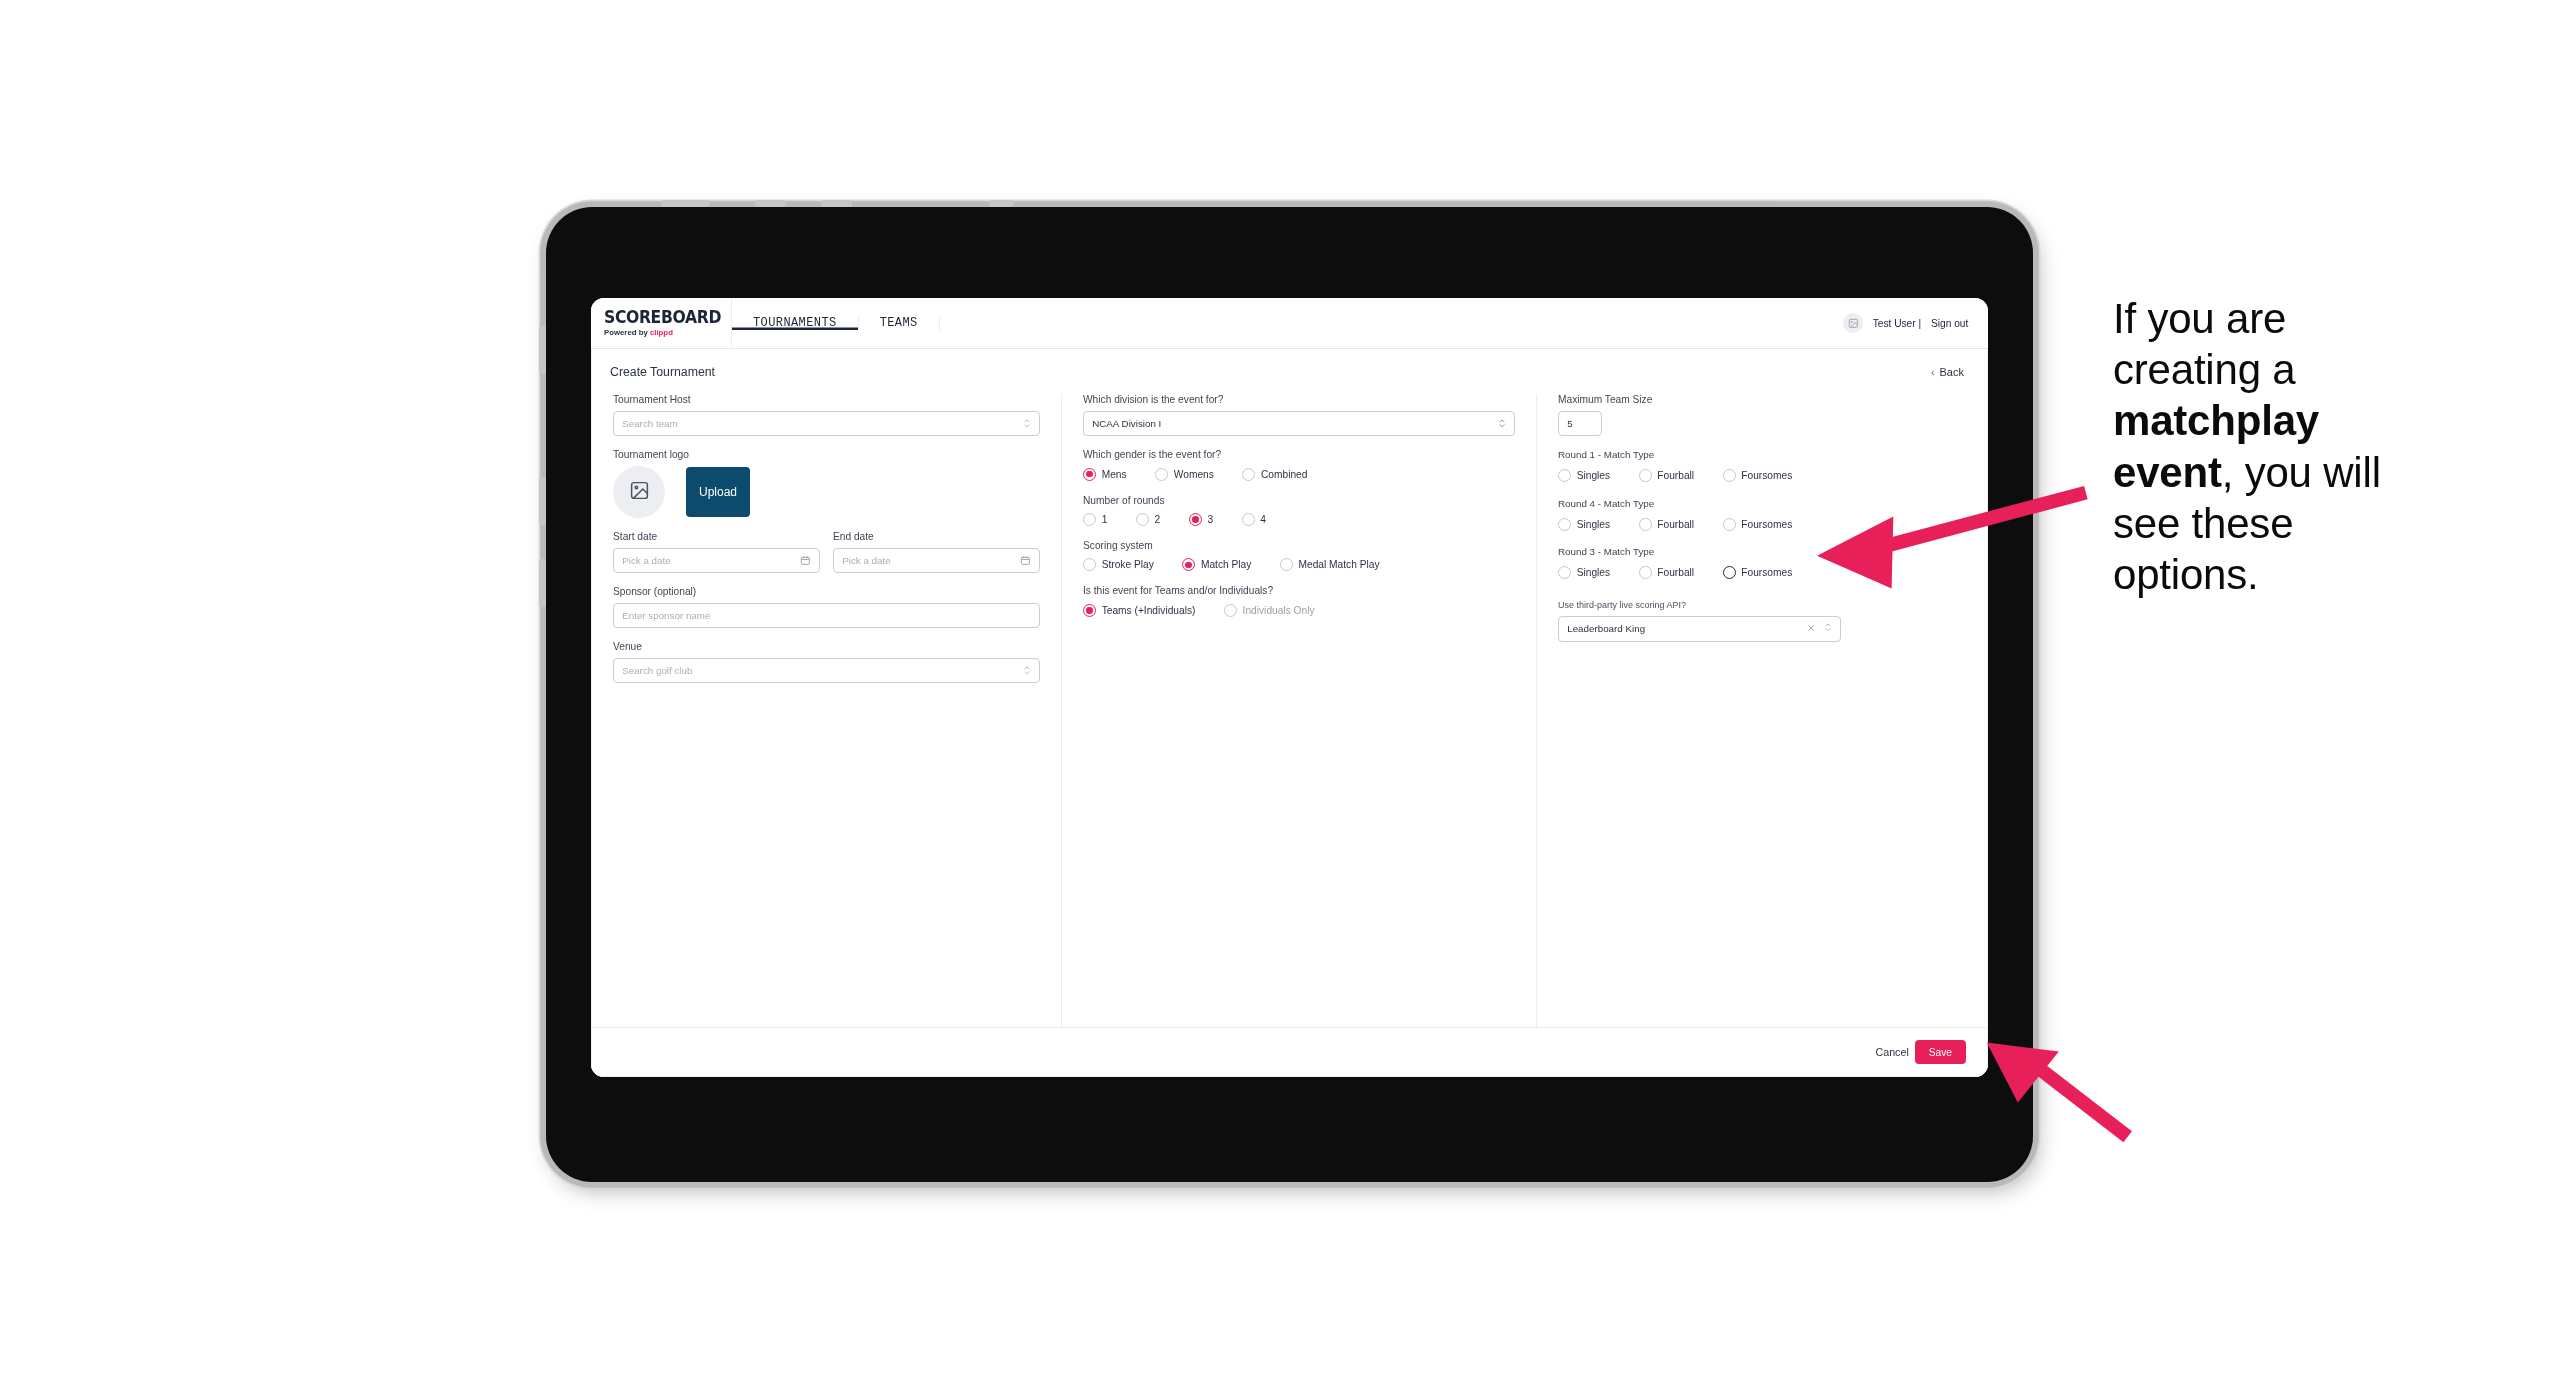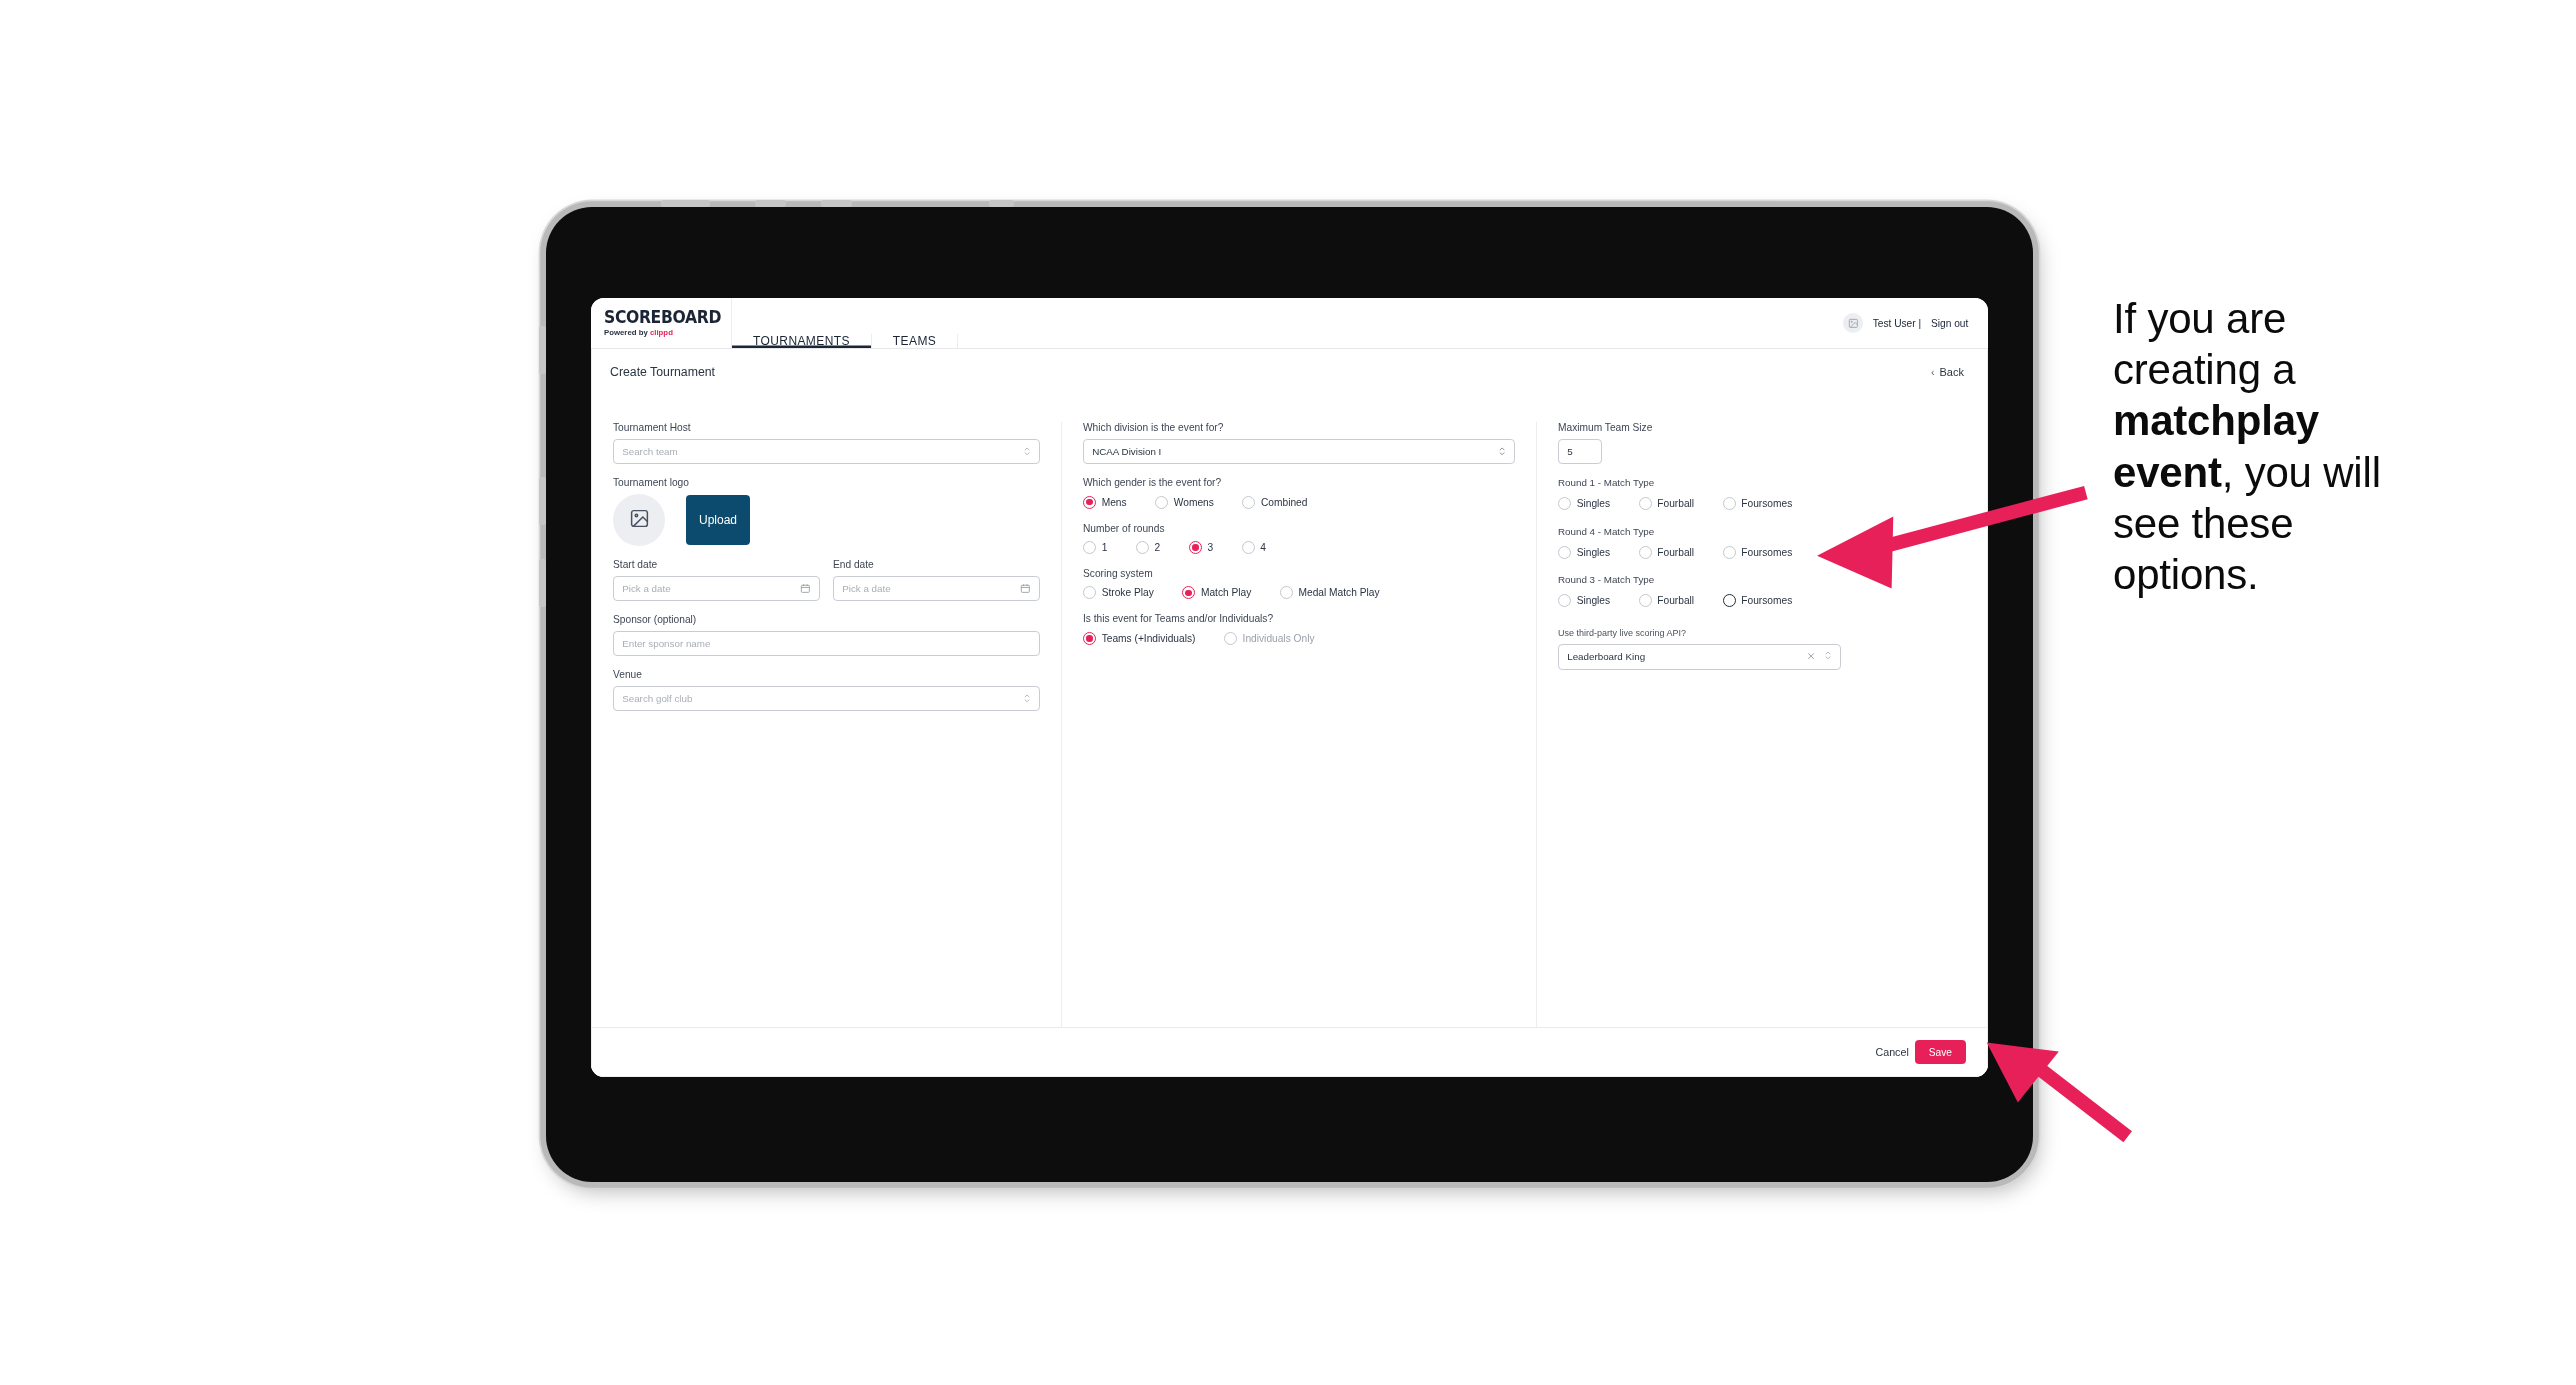--- a/index.html
+++ b/index.html
@@ -47,21 +47,21 @@
   }
   .brand-top {
     font-family:"DejaVu Sans", sans-serif;
     font-weight:700; font-size:17px; letter-spacing:-0.4px;
     color:#1b2536; line-height:1;
     transform: scaleX(0.92); transform-origin:left;
   }
   .brand-sub { font-size:7.8px; color:#2a3342; margin-top:2.5px; font-weight:600;}
   .brand-sub .pink { color:#e8205a; font-weight:700; }
 
-  .nav { display:flex; align-items:flex-end; }
+  .nav { display:flex; align-items:center;font-family:Liberation Mono, monospace; }
   .nav-tab {
     display:flex; align-items:center; padding:0 21px;
     font-size:12px; letter-spacing:0.4px; color:#1b2536;
     border-right:0.8px solid #ededf0; cursor:pointer; background:#fff;
   }
   .nav-tab.active { box-shadow: inset 0 -2.5px 0 #1b2536; font-weight:500; }
 
   .header-right {
     margin-left:auto; display:flex; align-items:center; gap:9.8px;
     padding-right:19.7px; font-size:10.2px; color:#1b2536;
@@ -80,21 +80,21 @@
   }
   .page-title-row {
     display:flex; align-items:center; justify-content:space-between;
     padding: 16.4px 23px 11.5px 18px;
   }
   .page-title { font-size:12.3px; color:#2b3442; }
   .back-link { font-size:11px; color:#2b3442; cursor:pointer; display:flex; align-items:center; gap:4.9px;}
   .back-link .chev { font-size:10.7px; color:#5b6472; }
 
   .columns { display:flex; flex:1; min-height:0; padding: 3.3px 0 0 0; }
-  .col { padding: 0 21px; margin-top: 28px; }
+  .col { padding: 0 21px; }
   .col-1 { width: 469px; }
   .col-2 { width: 475px; border-left:0.8px solid #ededf0; }
   .col-3 { flex:1; border-left:0.8px solid #ededf0; }
 
   .field { margin-bottom: 13px; }
   .flabel { font-size:10.2px; color:#3e4654; margin-bottom:5.7px; display:block; }
   .flabel.small { font-size:9px; color:#4a525e; }
 
   .input {
     height:25.4px; border:0.8px solid #c9ccd2; border-radius:4.1px; background:#fff;

